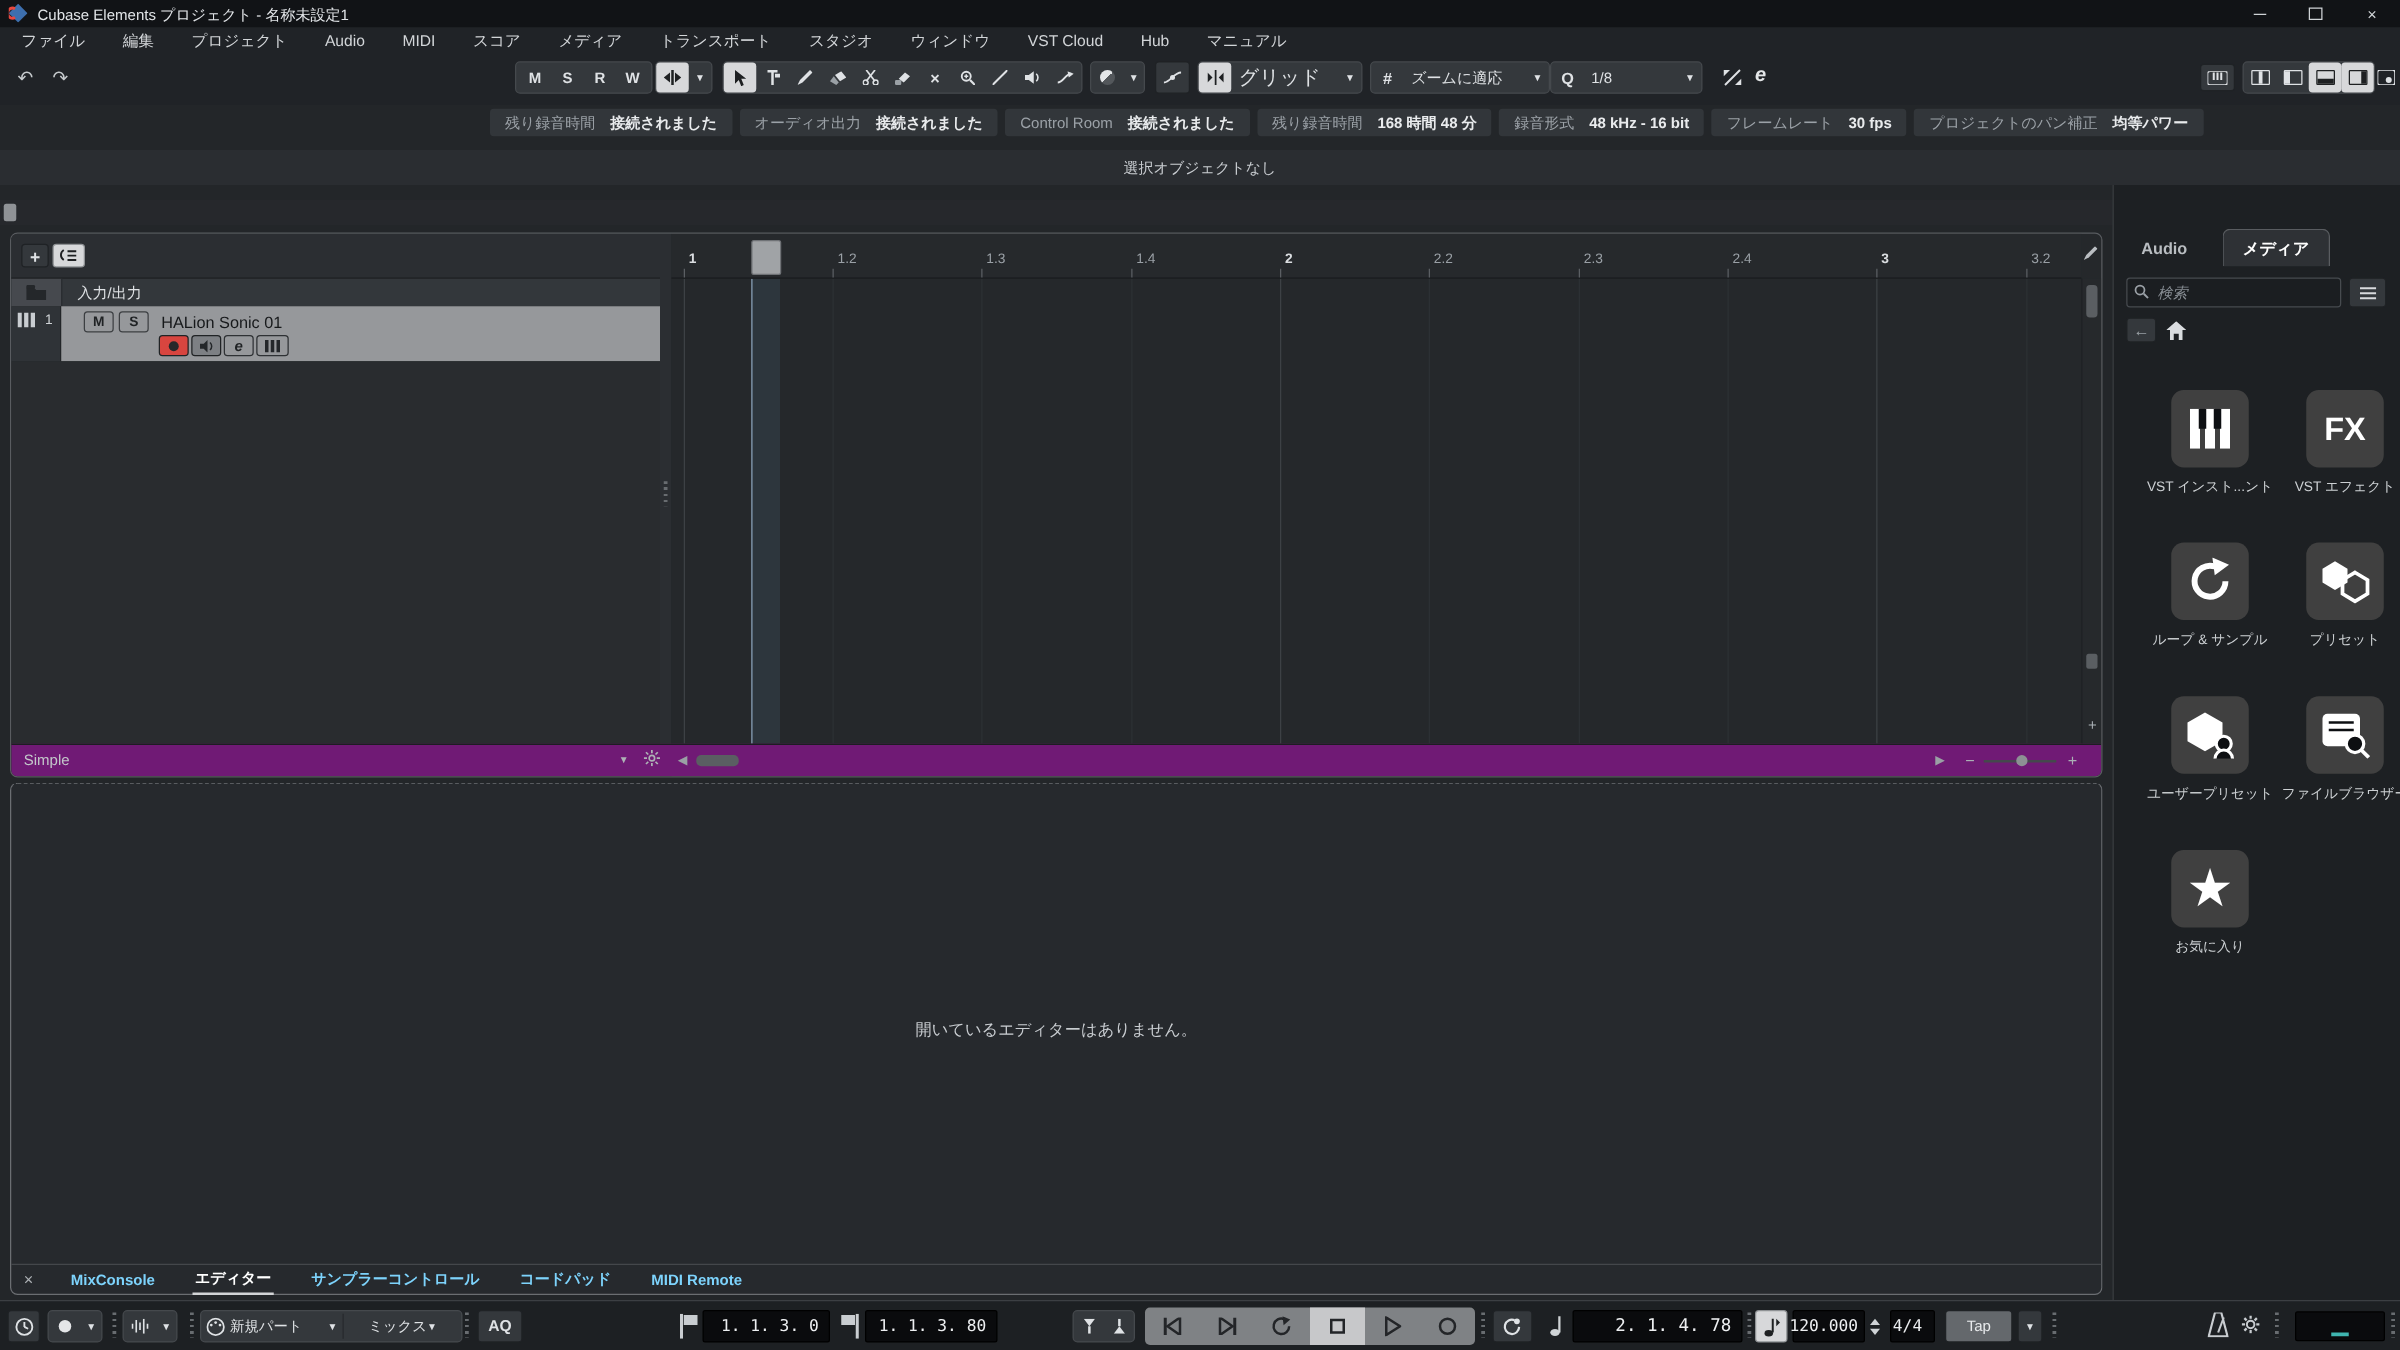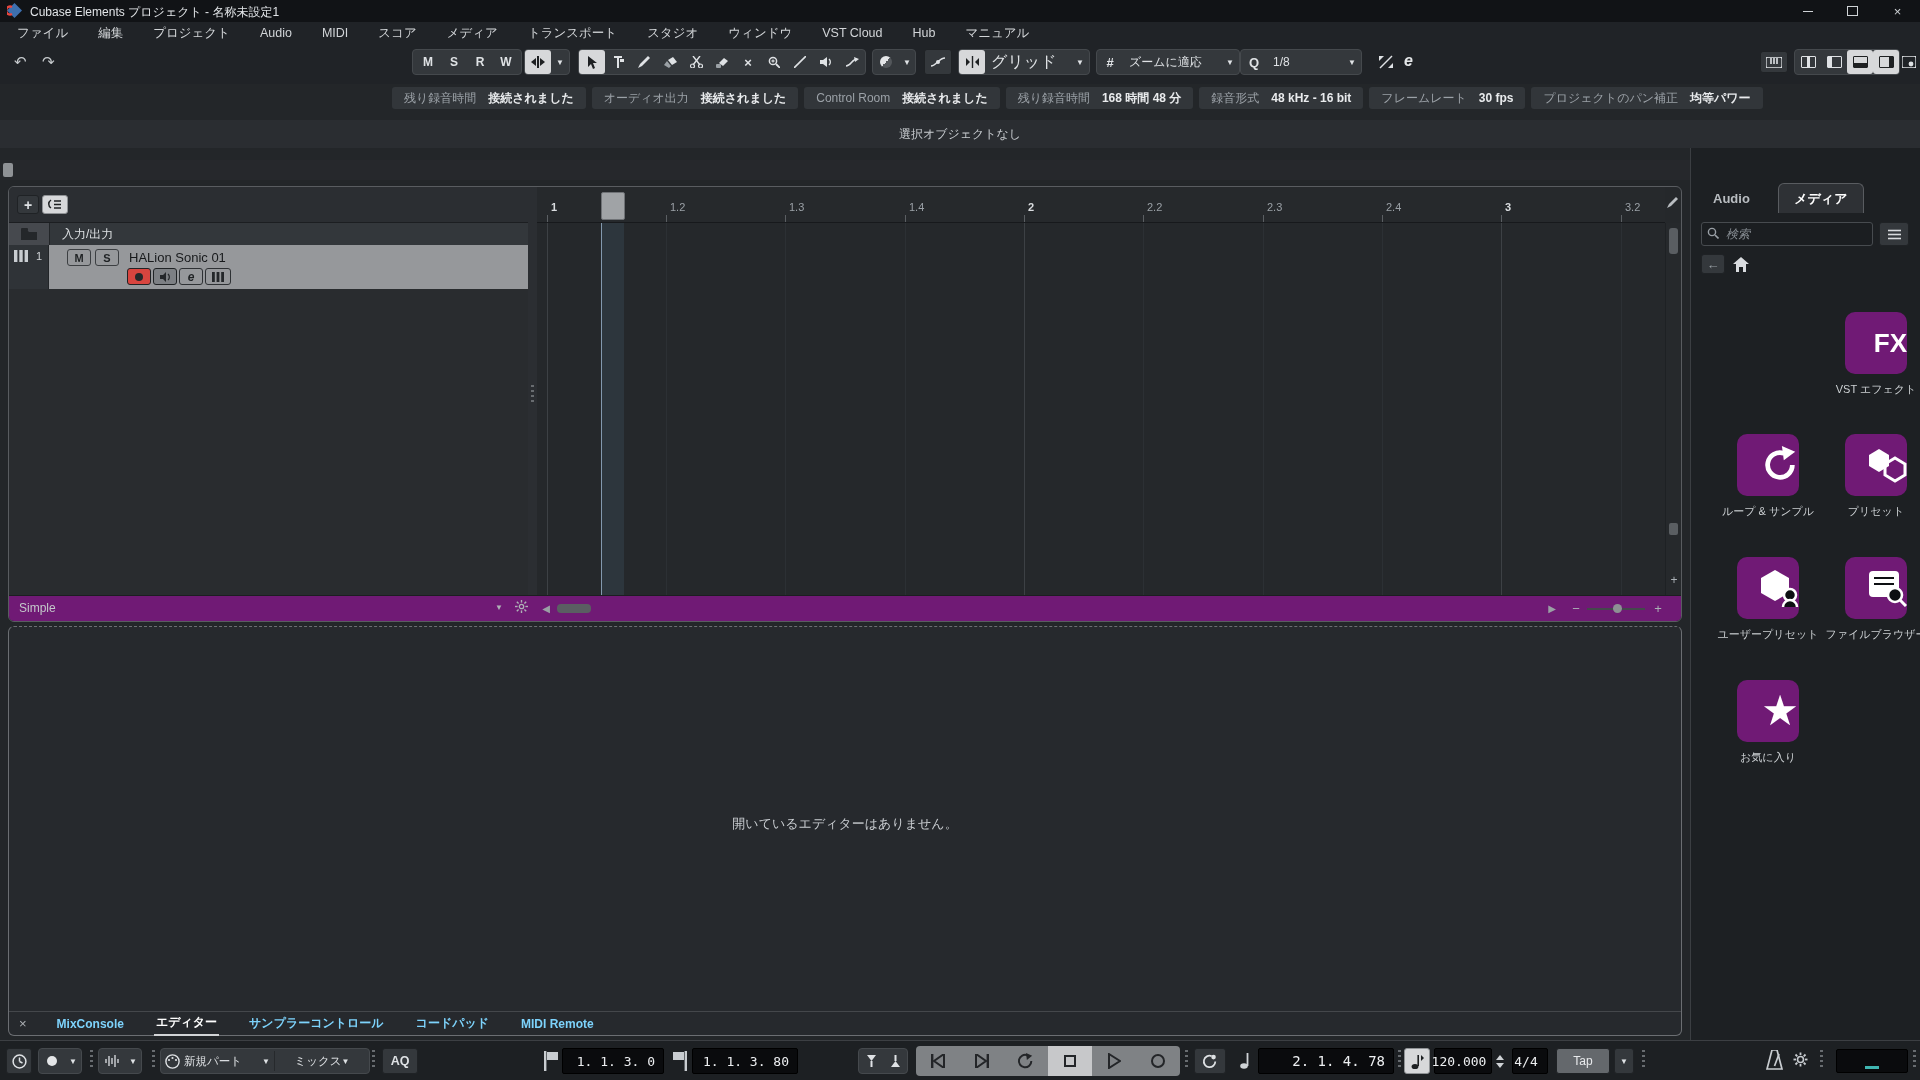--- a/index.html
+++ b/index.html
@@ -17,21 +17,21 @@
   .info-box{display:flex;align-items:center;gap:12px;background:#32363a;border-radius:3px;height:22px;padding:0 12px;white-space:nowrap}
   .info-label{color:#9ba1a7}
   .info-value{color:#e9ebed;font-weight:bold}
   .menu-item{padding:0 15px;color:#d2d5d8;font-size:12.5px;cursor:default}
   .rt{position:absolute;top:14px;font-size:11px;color:#9aa0a6}
   .rt.bar{color:#dadde0;font-weight:bold}
   .tickline{position:absolute;bottom:0;width:1px;height:7px;background:#5b5f63}
   .gline{position:absolute;top:0;bottom:0;width:1px}
   .gline.bar{background:#3d4145}
   .gline.beat{background:#2c3034}
-  .tile-icon{width:62px;height:62px;background:#701a75;border-radius:10px;display:flex;align-items:center;justify-content:flex-end}
+  .tile-icon{width:62px;height:62px;background:#404040;border-radius:10px;display:flex;align-items:center;justify-content:center}
   .tile-label{width:110px;text-align:center;font-size:11px;color:#ccd0d3;margin-top:8px;white-space:nowrap}
   .tab-lz{color:#7dd3fc;font-size:12px;font-weight:bold;padding:3px 2px;cursor:default}
   .tab-lz.active{color:#ffffff;border-bottom:2px solid #d2d4d6}
   .zr{width:13px;height:10px;border:1px solid currentColor;position:relative;border-radius:1px}
   .zr::after{content:"";position:absolute;background:currentColor}
   .zr-c::after{left:5px;top:0;width:3px;height:100%}
   .zr-l::after{left:0;top:0;width:4px;height:100%}
   .zr-b::after{left:0;bottom:0;width:100%;height:4px}
   .zr-r::after{right:0;top:0;width:4px;height:100%}
   .stepper{display:flex;flex-direction:column;gap:3px;justify-content:center}
@@ -465,20 +465,32 @@
 
     <div class="abs flex" style="left:10px;top:106px;gap:8px">
       <span class="btn" style="width:24px;height:20px;color:#9aa0a5;font-size:13px">←</span>
       <span>
           <svg width="16" height="15" viewBox="0 0 16 15">
             <polygon points="8,0 16,7 13,7 13,15 10,15 10,10 6,10 6,15 3,15 3,7 0,7" fill="#d9dcdf"></polygon>
           </svg>
         </span>
     </div>
 
+    <div class="abs" style="left:22px;top:164px">
+      <div class="tile-icon" style="margin-left:24px">
+        <svg width="36" height="32" viewBox="0 0 36 32">
+            <rect x="2" y="0" width="8" height="32" fill="#fff"></rect>
+            <rect x="14" y="0" width="8" height="32" fill="#fff"></rect>
+            <rect x="26" y="0" width="8" height="32" fill="#fff"></rect>
+            <rect x="9" y="0" width="6" height="16" fill="#0d0f12"></rect>
+            <rect x="21" y="0" width="6" height="16" fill="#0d0f12"></rect>
+          </svg>
+      </div>
+      <div class="tile-label">VST インスト...ント</div>
+    </div>
     <div class="abs" style="left:130px;top:164px">
       <div class="tile-icon" style="margin-left:24px">
           <span style="color:#fff;font-size:26px;font-weight:bold">FX</span>
         </div>
       <div class="tile-label">VST エフェクト</div>
     </div>
     <div class="abs" style="left:22px;top:286px">
       <div class="tile-icon" style="margin-left:24px">
         <svg width="38" height="38" viewBox="0 0 40 40">
             <path d="M33 20 A13 13 0 1 1 24 7.6" fill="none" stroke="#fff" stroke-width="5"></path>

